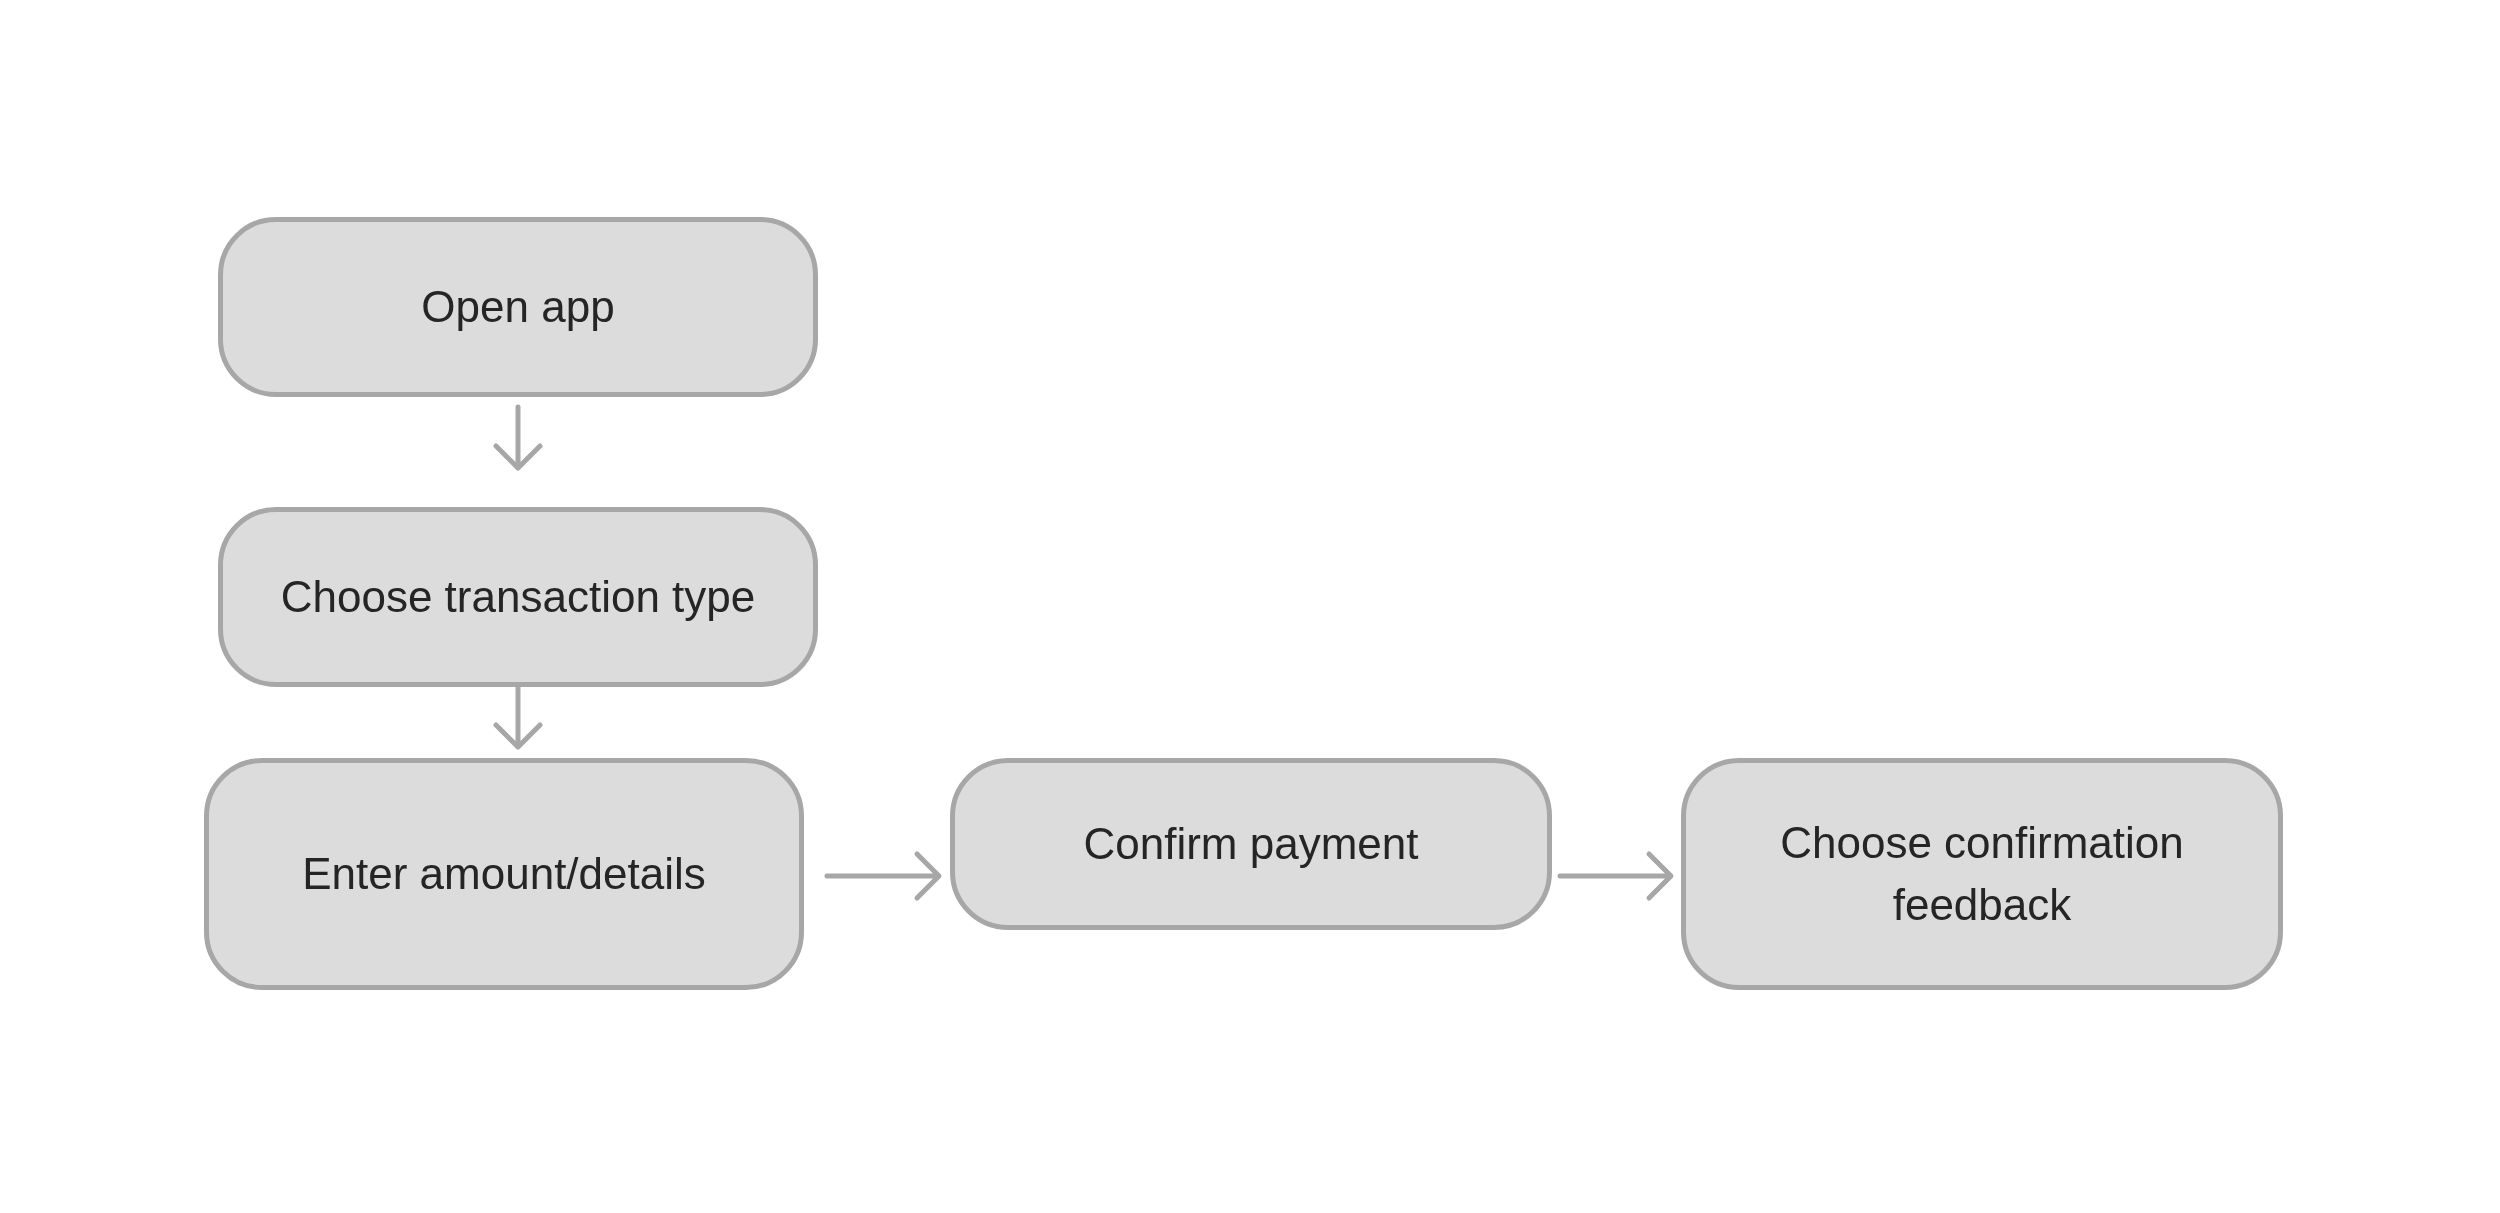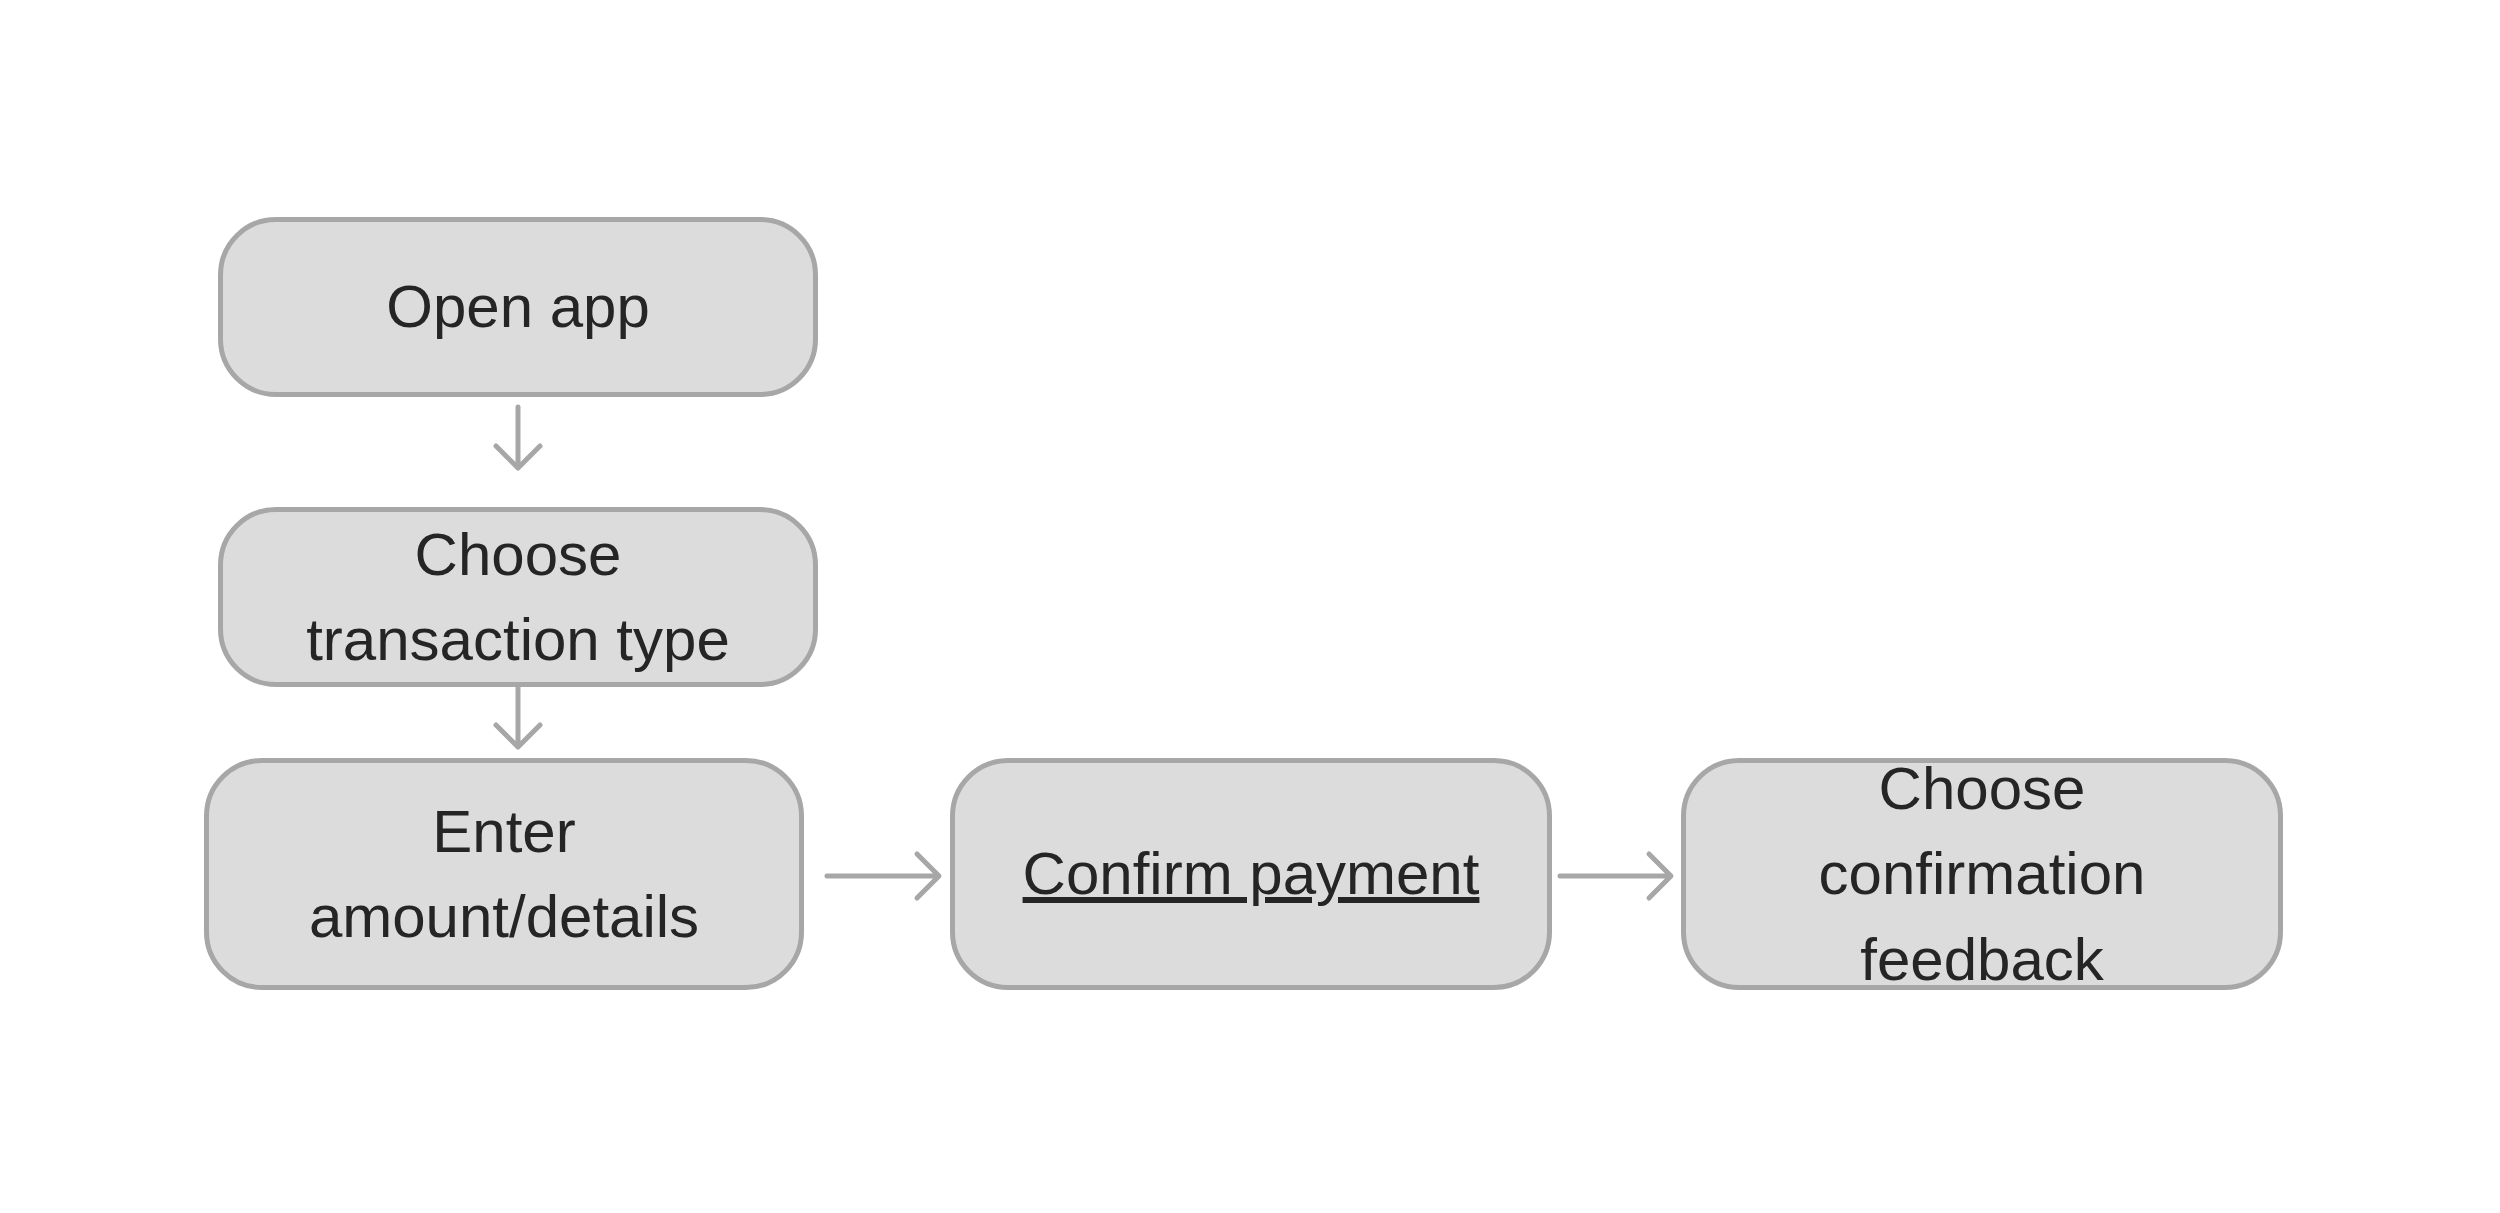--- a/index.html
+++ b/index.html
@@ -29,28 +29,28 @@
   .node {
     position: absolute;
     background: var(--node-fill);
     border: 5px solid var(--node-border);
     border-radius: 58px;
     display: flex;
     align-items: center;
     justify-content: center;
     text-align: center;
     color: var(--text);
-    font-size: 60px;
+    font-size: 44px;
     line-height: 1.42;
     padding: 0 48px;
   }
   .node-open-app                 { left: 218px;  top: 217px; width: 600px; height: 180px; }
   .node-choose-transaction-type  { left: 218px;  top: 507px; width: 600px; height: 180px; }
   .node-enter-amount-details     { left: 204px;  top: 758px; width: 600px; height: 232px; }
-  .node-confirm-payment          { left: 950px;  top: 758px; width: 602px; height: 232px; text-decoration: underline; }
+  .node-confirm-payment          { left: 950px;  top: 758px; width: 602px; height: 172px; }
   .node-receive-confirmation     { left: 1681px; top: 758px; width: 602px; height: 232px; }
   .arrows {
     position: absolute;
     inset: 0;
     width: 2500px;
     height: 1213px;
     pointer-events: none;
   }
   .arrows path {
     fill: none;

